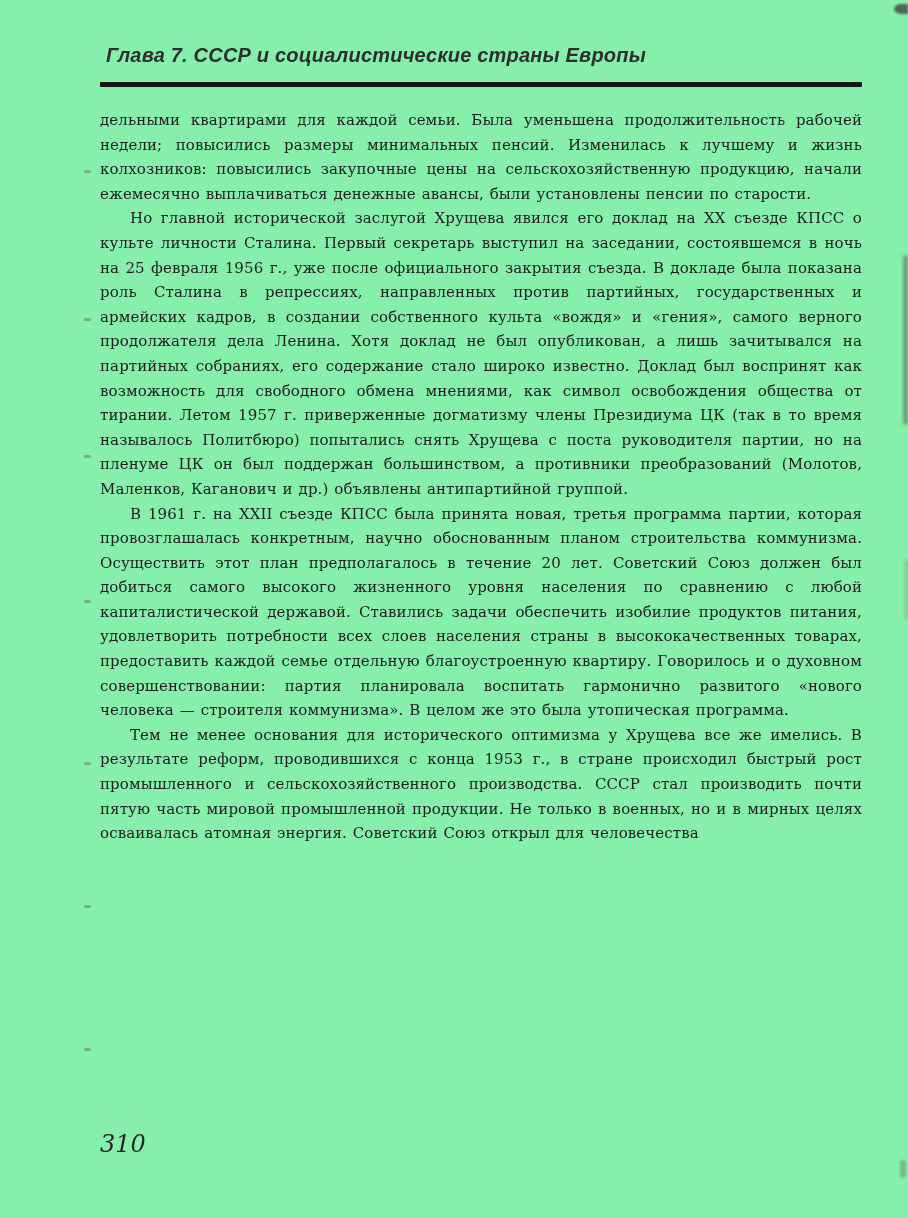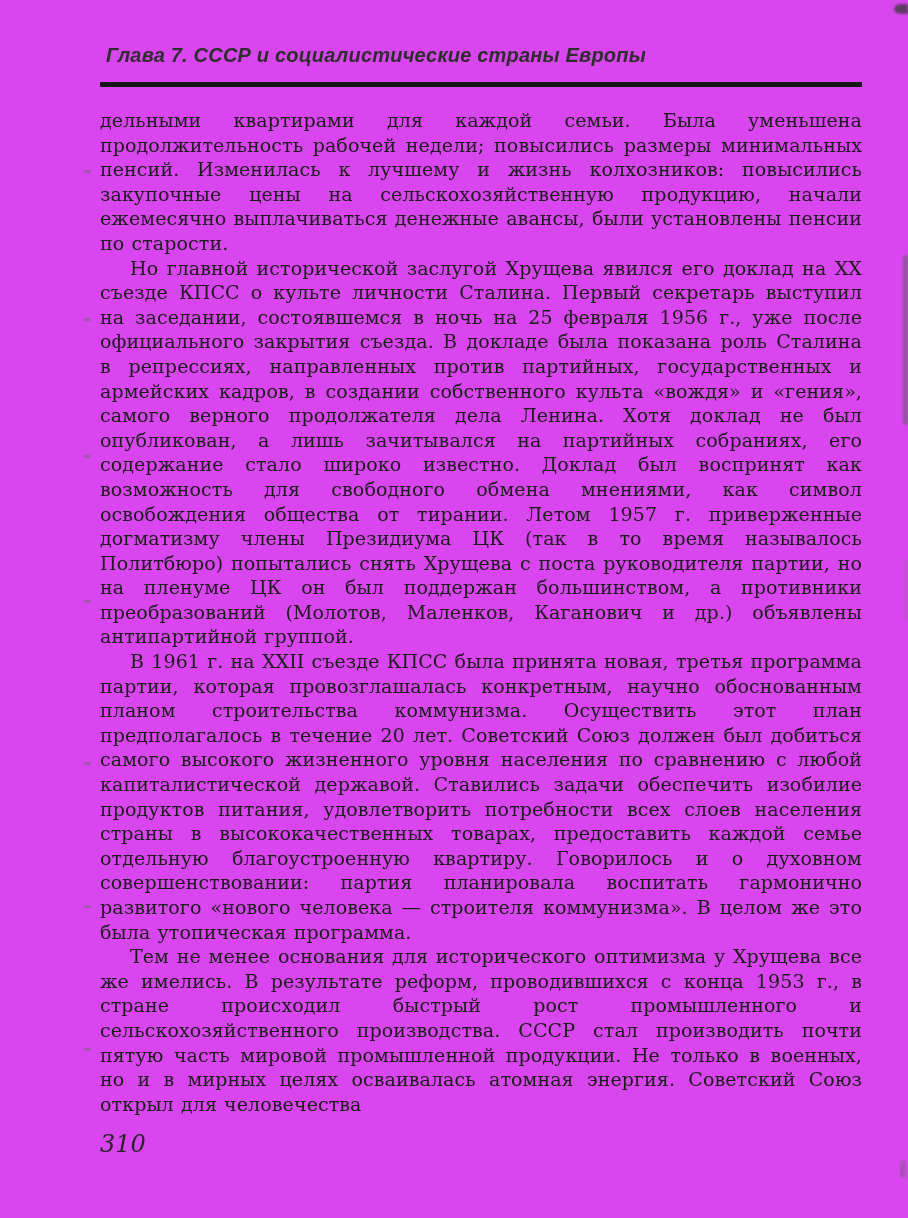--- a/index.html
+++ b/index.html
@@ -4,21 +4,21 @@
 <style>
   html, body {
     margin: 0;
     padding: 0;
     background: #ffffff;
   }
   .scan-page {
     position: relative;
     width: 908px;
     height: 1218px;
-    background: #d946ef;
+    background: #86efac;
     overflow: hidden;
     font-family: "DejaVu Serif", serif;
     color: #1c1c1c;
   }
   .chapter-header {
     position: absolute;
     left: 106px;
     top: 44px;
     width: 756px;
     font-family: "Liberation Sans", sans-serif;
@@ -35,21 +35,21 @@
     width: 762px;
     height: 5px;
     background: #161616;
     border-radius: 1px;
   }
   .body-text {
     position: absolute;
     left: 100px;
     top: 108px;
     width: 762px;
-    font-size: 19px;
+    font-size: 15px;
     line-height: 24.6px;
     text-align: justify;
     letter-spacing: 0.1px;
     word-spacing: 1px;
   }
   .body-text p {
     margin: 0;
     text-indent: 30px;
   }
   .body-text p.no-indent {

